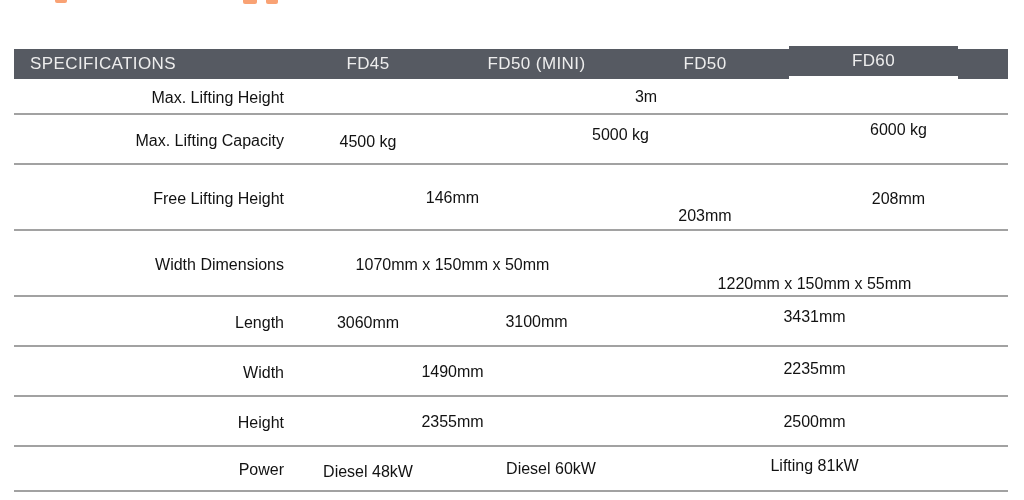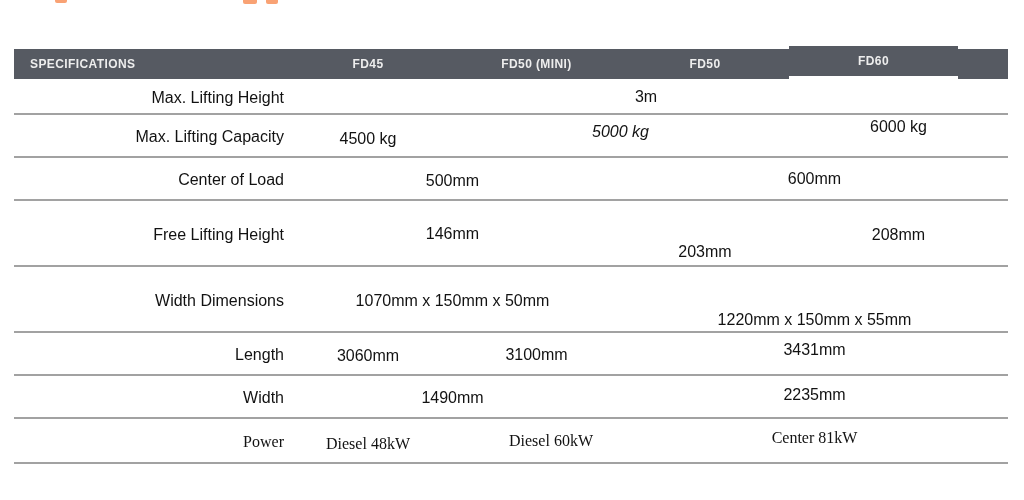--- a/index.html
+++ b/index.html
@@ -31,32 +31,32 @@
   table.spec {
     width: 994px;
     border-collapse: collapse;
     table-layout: fixed;
     color: var(--body-fg);
   }
   table.spec thead tr { height: 30px; }
   table.spec th {
     background: var(--header-bg);
     color: var(--header-fg);
-    font-size: 12px;
-    font-weight: bold;
+    font-size: 17px;
+    font-weight: normal;
     letter-spacing: 0.4px;
     text-align: center;
     vertical-align: middle;
     white-space: nowrap;
   }
   table.spec th.label-col { text-align: left; padding-left: 16px; }
   table.spec th.raise { position: relative; top: -3px; }
-  table.spec tbody tr { height: 43px; }
+  table.spec tbody tr { height: 50px; }
   table.spec tbody tr.first { height: 35px; }
-  table.spec tbody tr.last { height: 45px; font-family: Liberation Serif, serif; }
+  table.spec tbody tr.last { height: 45px; }
   table.spec td {
     border-bottom: 2px solid var(--divider);
     font-size: 16px;
     vertical-align: middle;
     white-space: nowrap;
   }
   table.spec td.label {
     text-align: right;
     padding-left: 16px;
     padding-top: 3px;
@@ -96,27 +96,22 @@
         </tr>
       </thead>
       <tbody>
           <tr class="first">
             <td class="label">Max. Lifting Height</td>
             <td class="val" colspan="5"><span>3m</span></td>
           </tr>
           <tr>
             <td class="label">Max. Lifting Capacity</td>
             <td class="val" colspan="1"><span style="transform: translateY(2px);">4500 kg</span></td>
-            <td class="val" colspan="2"><span style="transform: translateY(-5px); font-style: italic;">5000 kg</span></td>
+            <td class="val" colspan="2"><span style="transform: translateY(-5px);">5000 kg</span></td>
             <td class="val" colspan="2"><span style="transform: translateY(-10px);">6000 kg</span></td>
-          </tr>
-          <tr>
-            <td class="label">Center of Load</td>
-            <td class="val" colspan="2"><span style="transform: translateY(1px);">500mm</span></td>
-            <td class="val" colspan="3"><span style="transform: translateY(-1px);">600mm</span></td>
           </tr>
           <tr>
             <td class="label">Free Lifting Height</td>
             <td class="val" colspan="2"><span>146mm</span></td>
             <td class="val" colspan="1"><span style="transform: translateY(-4px); margin-top: 44px;">203mm</span></td>
             <td class="val" colspan="2"><span style="transform: translateY(1px);">208mm</span></td>
           </tr>
           <tr>
             <td class="label">Width Dimensions</td>
             <td class="val" colspan="2"><span style="transform: translateY(1px);">1070mm x 150mm x 50mm</span></td>
@@ -126,23 +121,28 @@
             <td class="label">Length</td>
             <td class="val" colspan="1"><span style="transform: translateY(1px);">3060mm</span></td>
             <td class="val" colspan="1"><span>3100mm</span></td>
             <td class="val" colspan="3"><span style="transform: translateY(-5px);">3431mm</span></td>
           </tr>
           <tr>
             <td class="label">Width</td>
             <td class="val" colspan="2"><span>1490mm</span></td>
             <td class="val" colspan="3"><span style="transform: translateY(-3px); text-align: center;">2235mm</span></td>
           </tr>
+          <tr>
+            <td class="label">Height</td>
+            <td class="val" colspan="2"><span>2355mm</span></td>
+            <td class="val" colspan="3"><span>2500mm</span></td>
+          </tr>
           <tr class="last">
             <td class="label">Power</td>
             <td class="val" colspan="1"><span style="transform: translateY(2px);">Diesel 48kW</span></td>
             <td class="val" colspan="1"><span style="transform: translateY(-1px); margin-left: 29px;">Diesel 60kW</span></td>
-            <td class="val" colspan="3"><span style="transform: translateY(-4px);">Center 81kW</span></td>
+            <td class="val" colspan="3"><span style="transform: translateY(-4px);">Lifting 81kW</span></td>
           </tr>
         </tbody>
     </table>
   </div>
 
 </div>
 
 </body></html>

